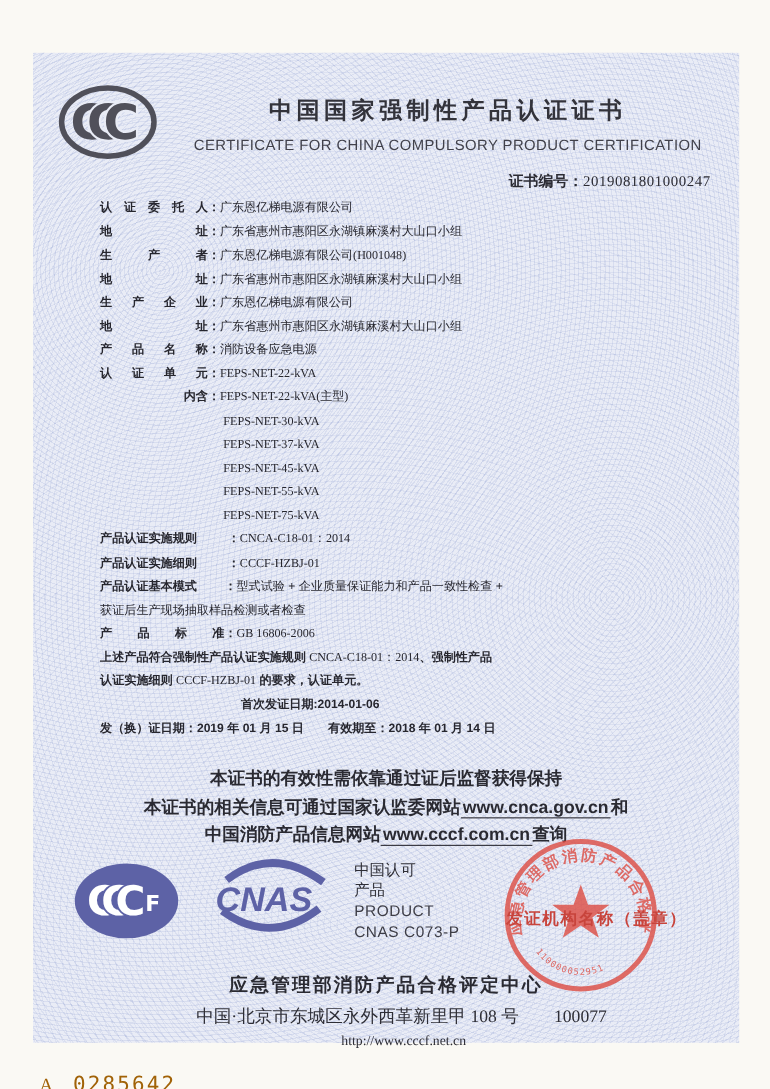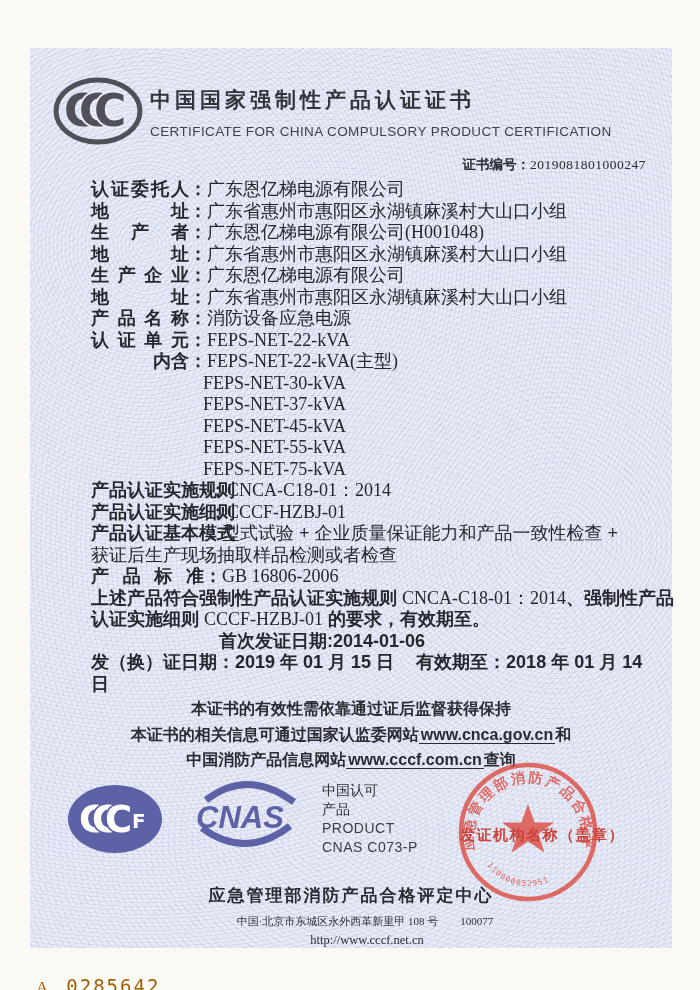--- a/index.html
+++ b/index.html
@@ -13,27 +13,27 @@
     position:absolute;left:30px;top:48px;width:642px;height:900px;
     background-color:#e9ecf6;
     background-image:
       repeating-radial-gradient(circle at 18% 22%, rgba(110,130,195,.14) 0 1px, rgba(255,255,255,0) 1px 4px),
       repeating-radial-gradient(circle at 82% 55%, rgba(110,130,195,.12) 0 1px, rgba(255,255,255,0) 1px 5px),
       repeating-radial-gradient(circle at 45% 88%, rgba(110,130,195,.10) 0 1px, rgba(255,255,255,0) 1px 6px);
   }
   .zh{font-family:"Liberation Sans","DejaVu Sans",sans-serif;}
   
   .ccc-mark{position:absolute;left:22px;top:26px;}
-  .titles{position:absolute;left:120px;right:8px;top:38px;text-align:left;}
+  .titles{position:absolute;left:120px;right:8px;top:38px;text-align:center;}
   .title-zh{font-size:21px;font-weight:bold;letter-spacing:4px;color:#33333b;}
   .title-en{margin-top:10px;font-family:"Liberation Sans",sans-serif;font-size:13.5px;color:#41414b;letter-spacing:.4px;}
   .certno{position:absolute;right:26px;top:108px;font-size:13.5px;color:#2b2b33;padding-left:36px;}
   .certno .num{letter-spacing:.5px;}
   
-  .body{position:absolute;left:61px;right:26px;top:131px;font-size:18px;line-height:21.5px;}
+  .body{position:absolute;left:61px;right:26px;top:131px;font-size:11px;line-height:21.5px;}
   .row{white-space:nowrap;}
   .lbl{display:inline-block;width:98px;font-weight:bold;text-align:justify;text-align-last:justify;vertical-align:bottom;}
   .lbl.r{text-align:right;text-align-last:right;}
   .lblw{display:inline-block;width:113px;font-weight:bold;vertical-align:bottom;}
   .lblw.just{text-align:justify;text-align-last:justify;}
   .colon{font-weight:bold;}
   .val{font-family:"Liberation Serif","DejaVu Serif",serif;}
   .model{padding-left:112px;}
   .para{font-weight:bold;white-space:nowrap;}
   .para .lat{font-weight:normal;font-family:"Liberation Serif",serif;}
@@ -49,21 +49,21 @@
   .cccf-mark{position:absolute;left:36px;top:735px;}
   .cnas-mark{position:absolute;left:162px;top:728px;}
   .acc-text{position:absolute;left:292px;top:733px;font-size:14px;line-height:19px;color:#2e2e36;}
   .acc-text .en{font-family:"Liberation Sans",sans-serif;color:#3d3d46;letter-spacing:.5px;}
   .stamp{position:absolute;left:426px;top:712px;opacity:.8;}
   .stamp-overlay{position:absolute;left:430px;top:778px;font-size:15px;font-weight:bold;
     color:#c8443c;letter-spacing:1.5px;white-space:nowrap;}
   
   .footer-center{position:absolute;left:0;right:0;top:836px;text-align:center;}
   .issuer{font-size:17px;font-weight:bold;letter-spacing:2px;color:#2a2a32;}
-  .addr{margin-top:7px;font-size:11px;color:#2e2e36;padding-left:28px;}
+  .addr{margin-top:7px;font-size:16px;color:#2e2e36;padding-left:28px;}
   .weburl{margin-top:4px;font-size:12.5px;color:#2e2e36;margin-left:32px;}
   
   .serial{position:absolute;left:36px;top:951px;color:#a16207;white-space:nowrap;margin-top:24px;}
   .serial .a{font-size:17px;font-family:"Liberation Serif",serif;}
   .serial .digits{font-size:19px;font-family:"DejaVu Sans Mono",monospace;letter-spacing:2px;margin-left:18px;}
 </style>
 </head>
 <body>
 
 <div class="cert">
@@ -102,21 +102,21 @@
     <div class="row model"><span class="val">FEPS-NET-55-kVA</span></div>
     <div class="row model"><span class="val">FEPS-NET-75-kVA</span></div>
 
     <div class="row"><span class="lblw zh">产品认证实施规则</span><span class="colon zh"> ：</span><span class="val">CNCA-C18-01：2014</span></div>
     <div class="row"><span class="lblw zh">产品认证实施细则</span><span class="colon zh"> ：</span><span class="val">CCCF-HZBJ-01</span></div>
     <div class="row"><span class="lblw zh">产品认证基本模式</span><span class="colon zh">：</span><span class="zh">型式试验 + 企业质量保证能力和产品一致性检查 +</span></div>
     <div class="row zh">获证后生产现场抽取样品检测或者检查</div>
     <div class="row"><span class="lblw just zh">产品标准</span><span class="colon zh">：</span><span class="val">GB 16806-2006</span></div>
 
     <div class="para zh"><span>上述产品符合强制性产品认证实施规则 </span><span class="lat">CNCA-C18-01：2014</span><span>、强制性产品</span></div>
-    <div class="para zh"><span>认证实施细则 </span><span class="lat">CCCF-HZBJ-01</span><span> 的要求，有效期至。</span></div>
+    <div class="para zh"><span>认证实施细则 </span><span class="lat">CCCF-HZBJ-01</span><span> 的要求，认证单元。</span></div>
     <div class="first-issue zh">首次发证日期:2014-01-06</div>
     <div class="dates zh"><span>发（换）证日期：2019 年 01 月 15 日</span><span class="gap"></span><span>有效期至：2018 年 01 月 14 日</span></div>
   </div>
 
   <div class="statements zh">
     <div>本证书的有效性需依靠通过证后监督获得保持</div>
     <div><span>本证书的相关信息可通过国家认监委网站</span><span class="url">www.cnca.gov.cn</span><span>和</span></div>
     <div><span>中国消防产品信息网站</span><span class="url">www.cccf.com.cn</span><span>查询</span></div>
   </div>
 

